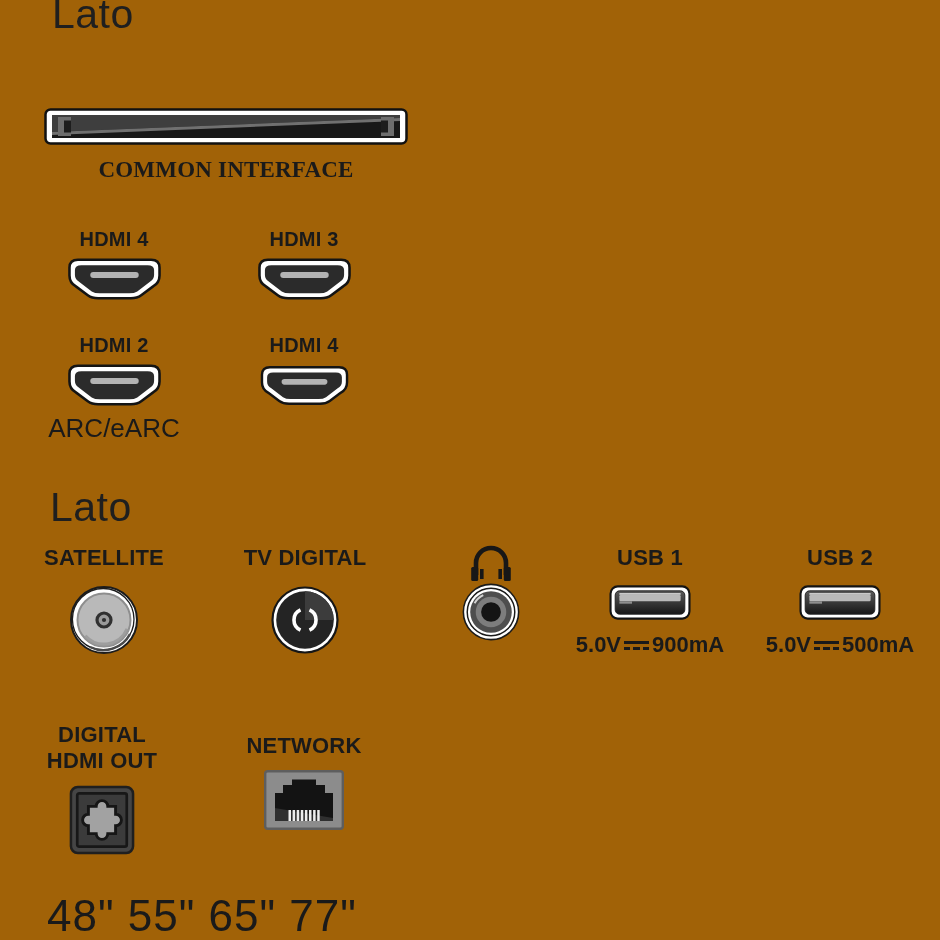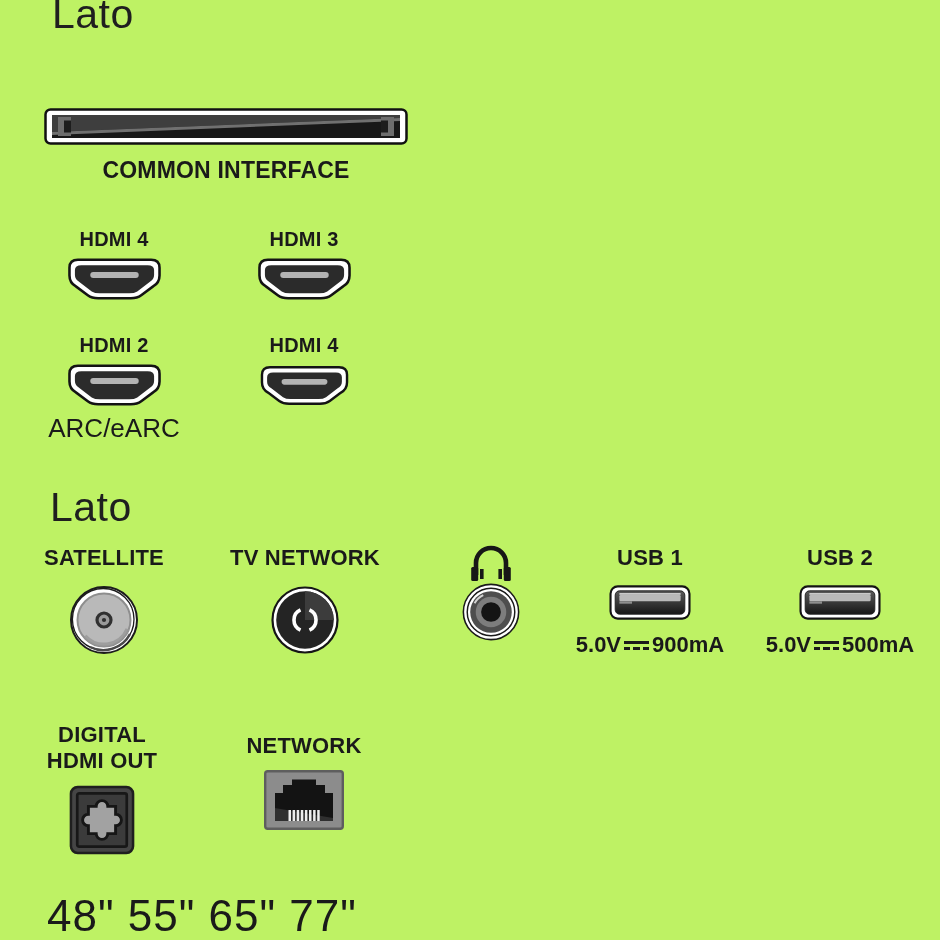--- a/index.html
+++ b/index.html
@@ -1,17 +1,17 @@
 <!DOCTYPE html>
 <html><head>
 <meta charset="utf-8">
 <style>
   html,body { margin:0; padding:0; background:#ffffff; }
   .canvas {
-    position:relative; width:940px; height:940px; background:#bef264;
+    position:relative; width:940px; height:940px; background:#a16207;
     font-family:"Liberation Sans","DejaVu Sans",sans-serif; color:#1a1a1a; overflow:hidden;
   }
   .section-title {
     position:absolute; font-size:41px; font-weight:400; letter-spacing:0.5px;
     color:#1f1f1f; line-height:1.15; white-space:nowrap;
   }
   .cell { position:absolute; display:flex; flex-direction:column; align-items:center; }
   .port-label { font-weight:700; font-size:20px; letter-spacing:0.2px; white-space:nowrap; line-height:1.1; }
   .bottom-label { font-size:22px; }
   .two-line { text-align:center; line-height:26px; }
@@ -19,21 +19,21 @@
   .spec { display:flex; align-items:center; gap:3px; font-weight:700; font-size:22px; margin-top:12px; white-space:nowrap; }
   .dc-icon { position:relative; width:25px; height:15px; display:inline-block; }
   .dc-icon::before {
     content:""; position:absolute; left:0; right:0; top:3px; height:3.2px; background:#1a1a1a;
   }
   .dc-icon::after {
     content:""; position:absolute; left:0; right:0; bottom:3px; height:3.2px;
     background:repeating-linear-gradient(90deg,#1a1a1a 0 6.3px, transparent 6.3px 9.4px);
   }
   .ci-group { position:absolute; left:44px; top:108px; width:364px; display:flex; flex-direction:column; align-items:center; }
-  .ci-label { font-weight:700; font-size:23px; margin-top:12px; letter-spacing:0.2px; white-space:nowrap; }
+  .ci-label { font-weight:700; font-size:23px; margin-top:12px; letter-spacing:0.2px; white-space:nowrap;font-family:Liberation Serif, serif; }
   .icon { display:block; }
   .sizes-text { position:absolute; left:47px; top:891px; font-size:44px; font-weight:400; letter-spacing:1px; white-space:nowrap; }
   .defs-holder { position:absolute; width:0; height:0; overflow:hidden; }
 </style>
 </head>
 <body>
 
 <div class="canvas">
 
   <svg class="defs-holder" aria-hidden="true">
@@ -166,21 +166,21 @@
   <div class="section-title" style="left:50px; top:484px;">Lato</div>
 
   <div class="cell" style="left:14px; top:546px; width:180px;">
     <div class="port-label bottom-label">SATELLITE</div>
     <svg class="icon" style="margin-top:14px;" width="72" height="72">
         <use href="#sym-sat"></use>
       </svg>
   </div>
 
   <div class="cell" style="left:215px; top:546px; width:180px;">
-    <div class="port-label bottom-label">TV NETWORK</div>
+    <div class="port-label bottom-label">TV DIGITAL</div>
     <svg class="icon" style="margin-top:14px;" width="72" height="72">
         <use href="#sym-ant"></use>
       </svg>
   </div>
 
   <div class="cell" style="left:406px; top:542px; width:170px;">
     <svg class="icon" width="46" height="40">
         <use href="#sym-phones"></use>
       </svg>
     <svg class="icon" style="margin-top:1px;" width="58" height="58">

